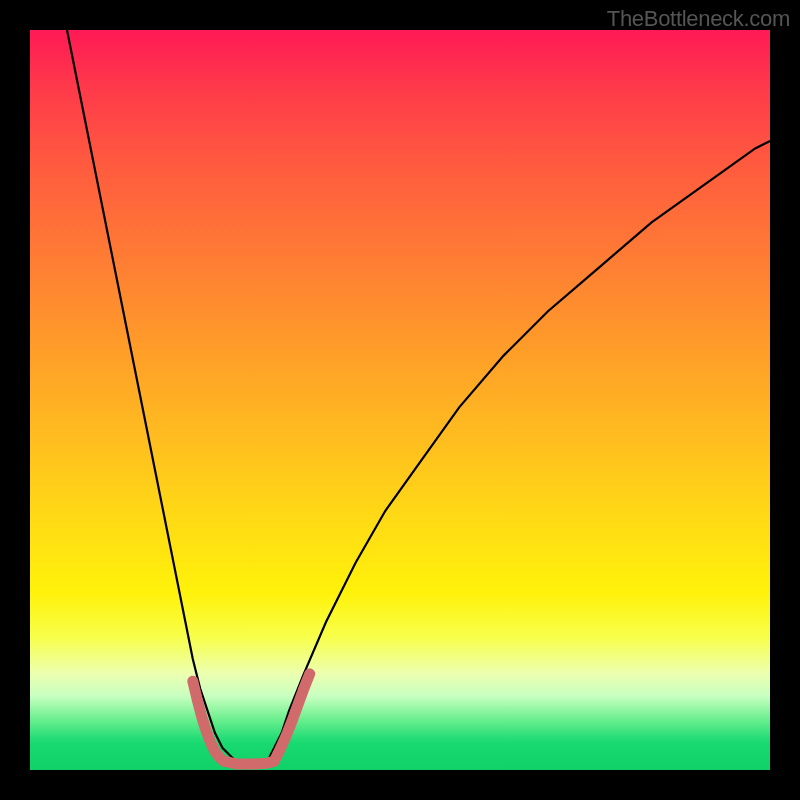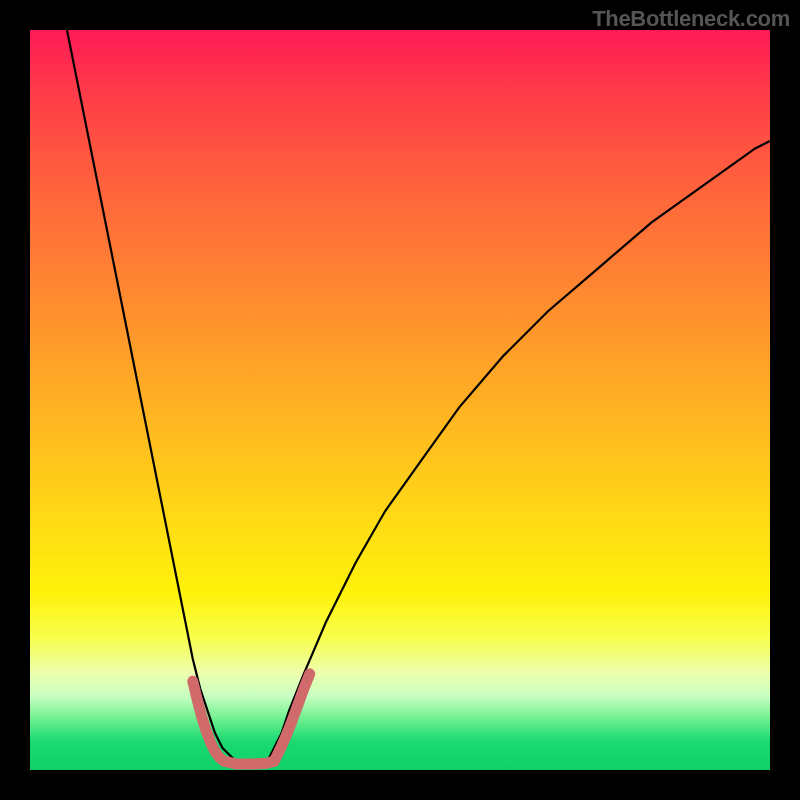--- a/index.html
+++ b/index.html
@@ -41,21 +41,21 @@
       #2adf78 95.5%,
       #18d870 96.5%,
       #10d068 100%);
   }
   .watermark {
     position: absolute;
     top: 6px;
     right: 10px;
     color: #555;
     font-size: 22px;
-    font-weight: 700;
+    font-weight: 400;
     letter-spacing: -0.3px;
     user-select: none;
   }
   svg.curve {
     position: absolute;
     left: 0;
     top: 0;
     width: 740px;
     height: 740px;
     overflow: visible;

